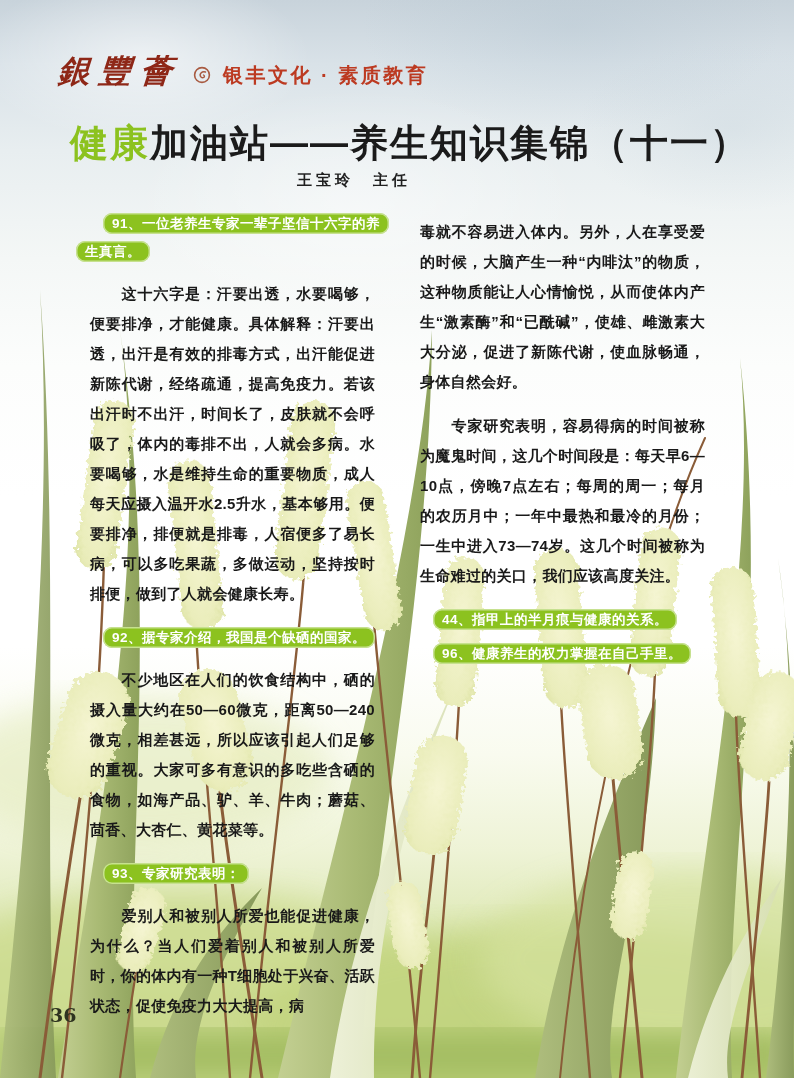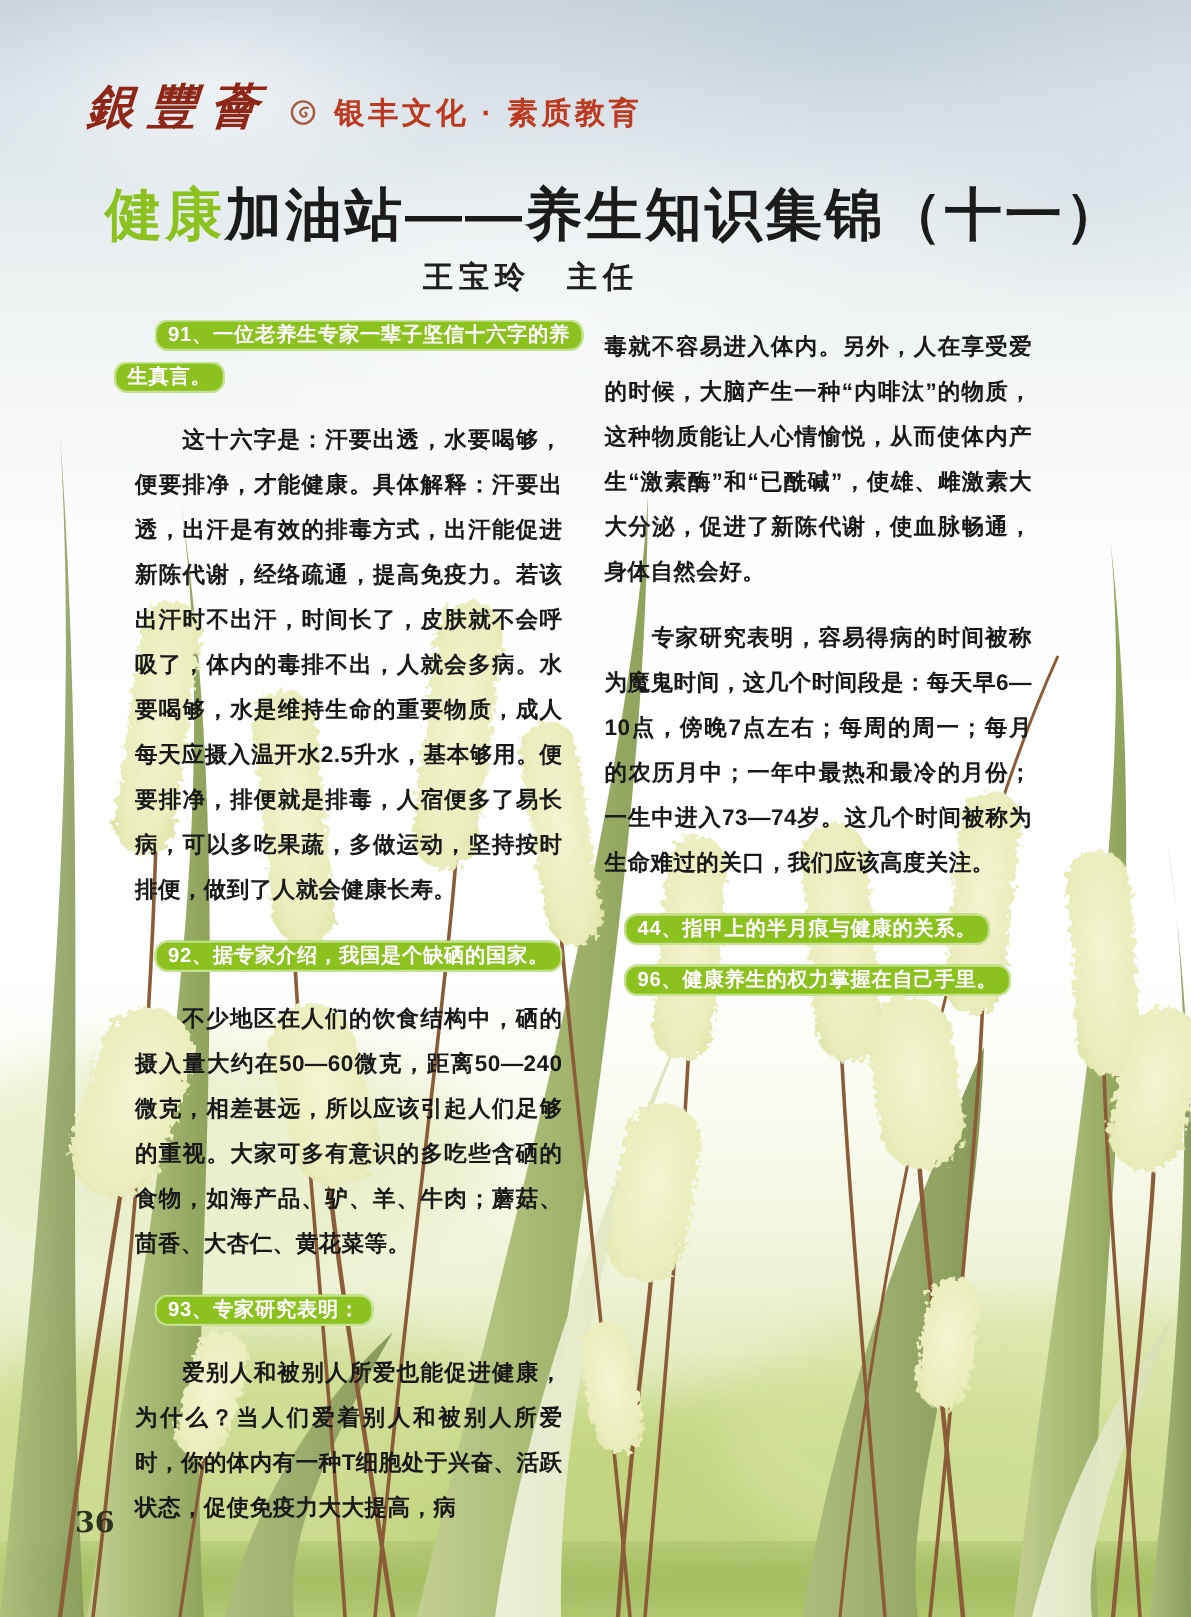--- a/index.html
+++ b/index.html
@@ -22,22 +22,22 @@
   .illu{position:absolute;left:0;top:0;z-index:1;}
   .masthead{position:absolute;top:50px;left:58px;display:flex;align-items:baseline;gap:12px;z-index:2;}
   .logo-cal{font-family:"DejaVu Serif",serif;font-style:italic;font-weight:700;
     font-size:32px;color:#8e2717;letter-spacing:9px;transform:skewX(-4deg);}
   .swirl{position:relative;top:2px;}
   .tagline{font-size:20px;font-weight:700;color:#bc3a21;letter-spacing:2.5px;}
   .title{position:absolute;top:118px;left:0;width:736px;text-align:center;z-index:2;
     font-size:38px;font-weight:900;color:#1b1b1b;letter-spacing:2px;margin-left:42px;}
   .title .hl{color:#8cc21f;}
   .byline{position:absolute;top:171px;left:0;width:708px;text-align:center;z-index:2;
-    font-size:20px;font-weight:700;color:#1f1f1f;letter-spacing:4px;}
-  .cols{position:absolute;top:203px;left:76px;width:644px;display:flex;z-index:2;}
+    font-size:15px;font-weight:700;color:#1f1f1f;letter-spacing:4px;}
+  .cols{position:absolute;top:203px;left:76px;width:644px;display:flex;gap:17px;z-index:2;}
   .col{width:313px;}
   .body{font-size:15px;line-height:30px;text-align:justify;color:#191919;
     font-weight:600;margin:14px;letter-spacing:.3px;}
   .indent{text-indent:2.1em;}
   .head{margin:6px 0 5px;text-indent:2em;line-height:28px;font-size:13.5px;
     font-weight:600;letter-spacing:.5px;}
   .chip{background:#8cc21f;color:#ffffff;padding:2.5px 9px 3.5px;border-radius:9px;
     box-shadow:inset 0 0 0 1.5px rgba(255,255,255,.5);
     -webkit-box-decoration-break:clone;box-decoration-break:clone;}
   .pagenum{position:absolute;left:50px;top:1004px;z-index:3;

